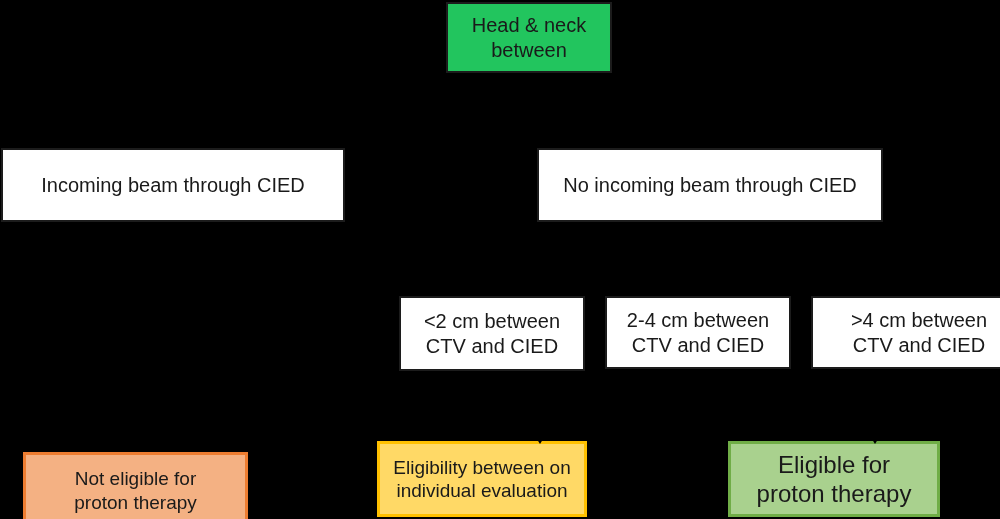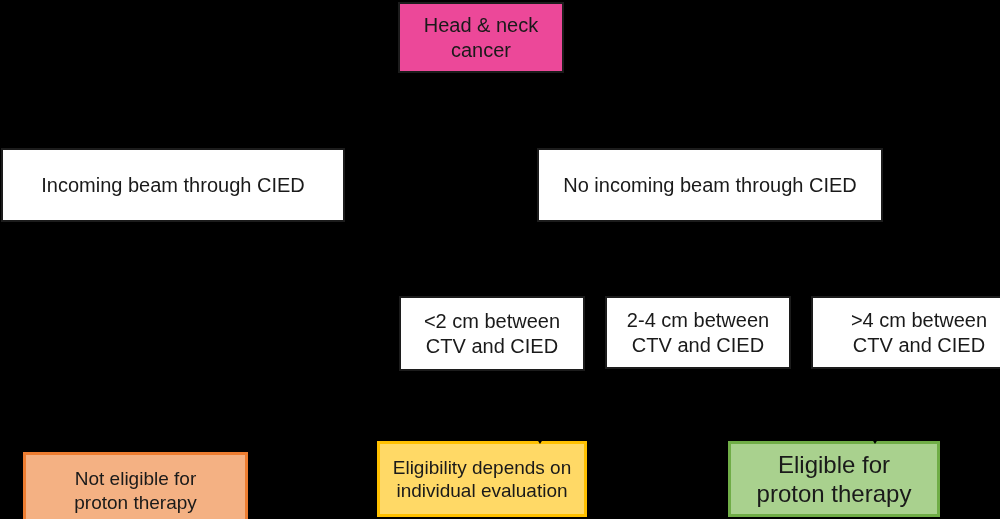--- a/index.html
+++ b/index.html
@@ -53,23 +53,23 @@
   #tip-not-a { left: 64px;  top: 435px; }
   #tip-not-b { left: 192px; top: 435px; }
   #tip-ind   { left: 535px; top: 436px; }
   #tip-eli   { left: 870px; top: 436px; }
 </style>
 </head>
 <body>
 
 <div id="stage">
 
-  <div id="n-root" class="node" style="background-color: #ec4899; border-color: rgb(28, 28, 28);">
+  <div id="n-root" class="node" style="background-color: #22c55e; border-color: rgb(28, 28, 28); margin-left: 48px;">
     <span>Head &amp; neck</span>
-    <span>cancer</span>
+    <span>between</span>
   </div>
 
   <div id="n-beam" class="node" style="background-color: rgb(255, 255, 255); border-color: rgb(28, 28, 28);">
     <span>Incoming beam through CIED</span>
   </div>
 
   <div id="n-nobeam" class="node" style="background-color: rgb(255, 255, 255); border-color: rgb(28, 28, 28);">
     <span>No incoming beam through CIED</span>
   </div>
 
@@ -87,21 +87,21 @@
     <span>&gt;4 cm between</span>
     <span>CTV and CIED</span>
   </div>
 
   <div id="n-not" class="node" style="background-color: rgb(244, 177, 131); border-color: rgb(237, 125, 49);">
     <span>Not eligible for</span>
     <span>proton therapy</span>
   </div>
 
   <div id="n-ind" class="node" style="background-color: rgb(255, 217, 102); border-color: rgb(255, 192, 0);">
-    <span>Eligibility depends on</span>
+    <span>Eligibility between on</span>
     <span>individual evaluation</span>
   </div>
 
   <div id="n-eli" class="node" style="background-color: rgb(169, 209, 142); border-color: rgb(112, 173, 71);">
     <span>Eligible for</span>
     <span>proton therapy</span>
   </div>
 
   <div id="tip-not-a" class="arrow-tip" style="border-top-color: rgb(0, 0, 0);"></div>
   <div id="tip-not-b" class="arrow-tip" style="border-top-color: rgb(0, 0, 0);"></div>

